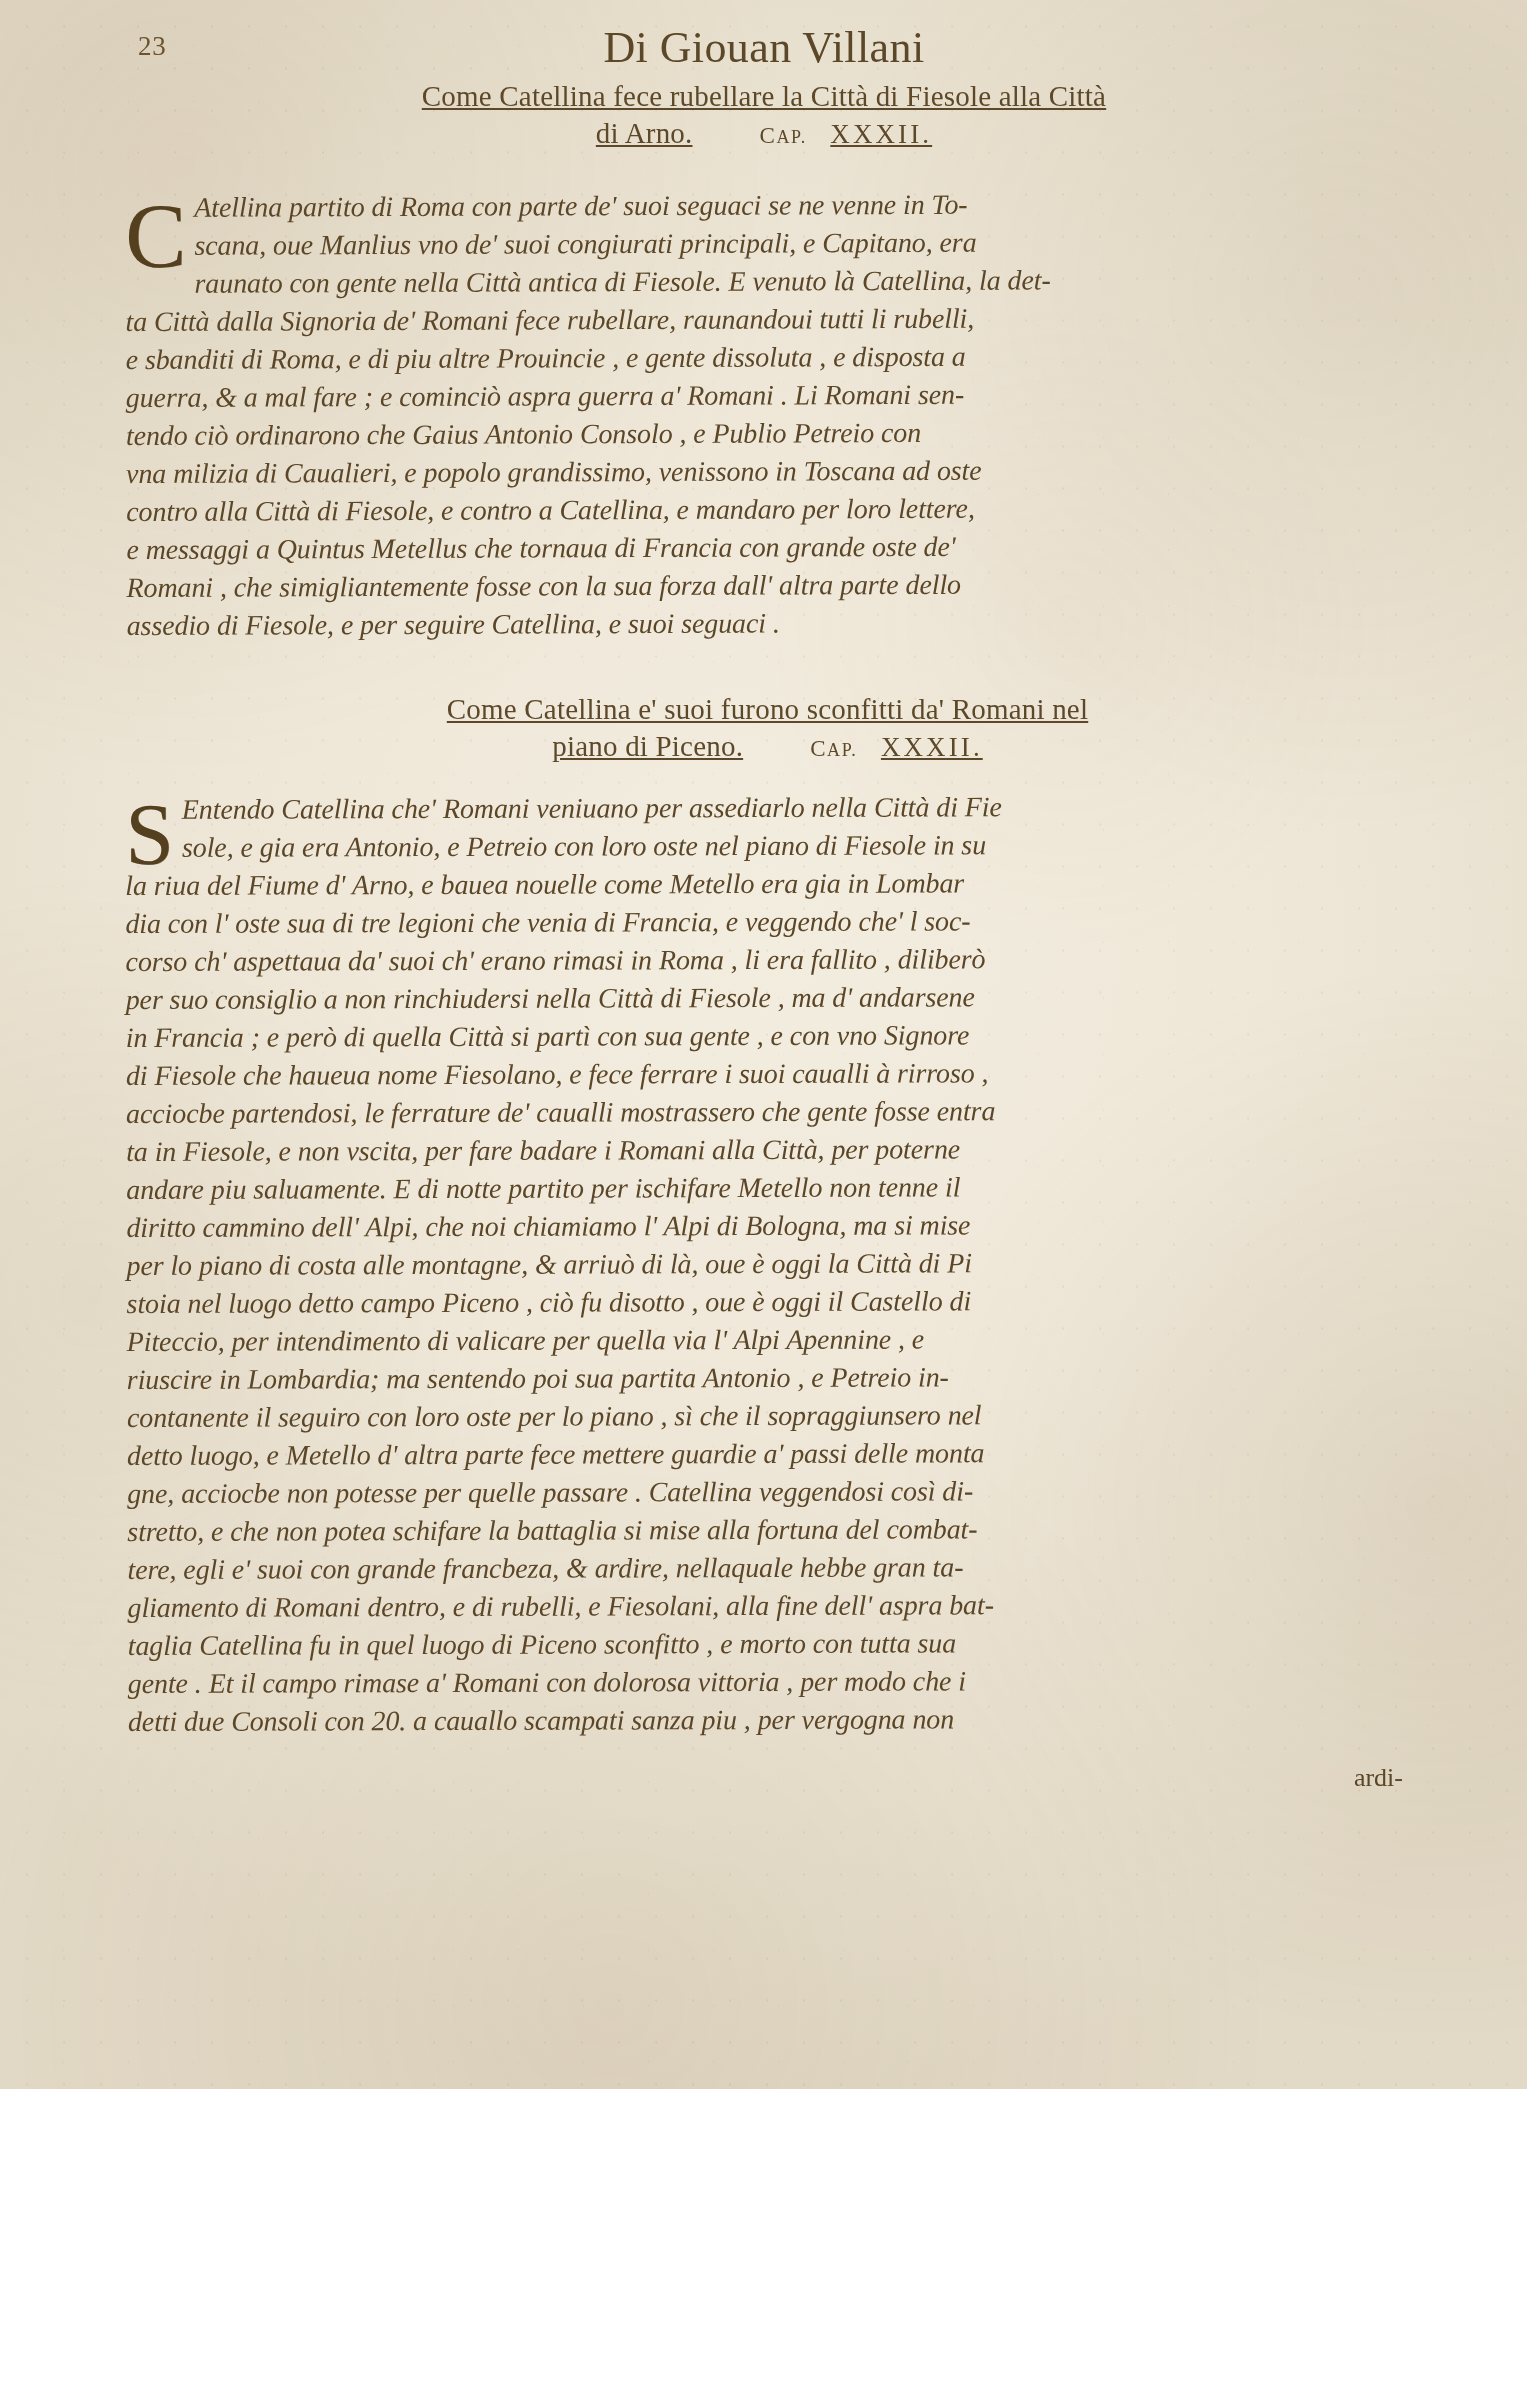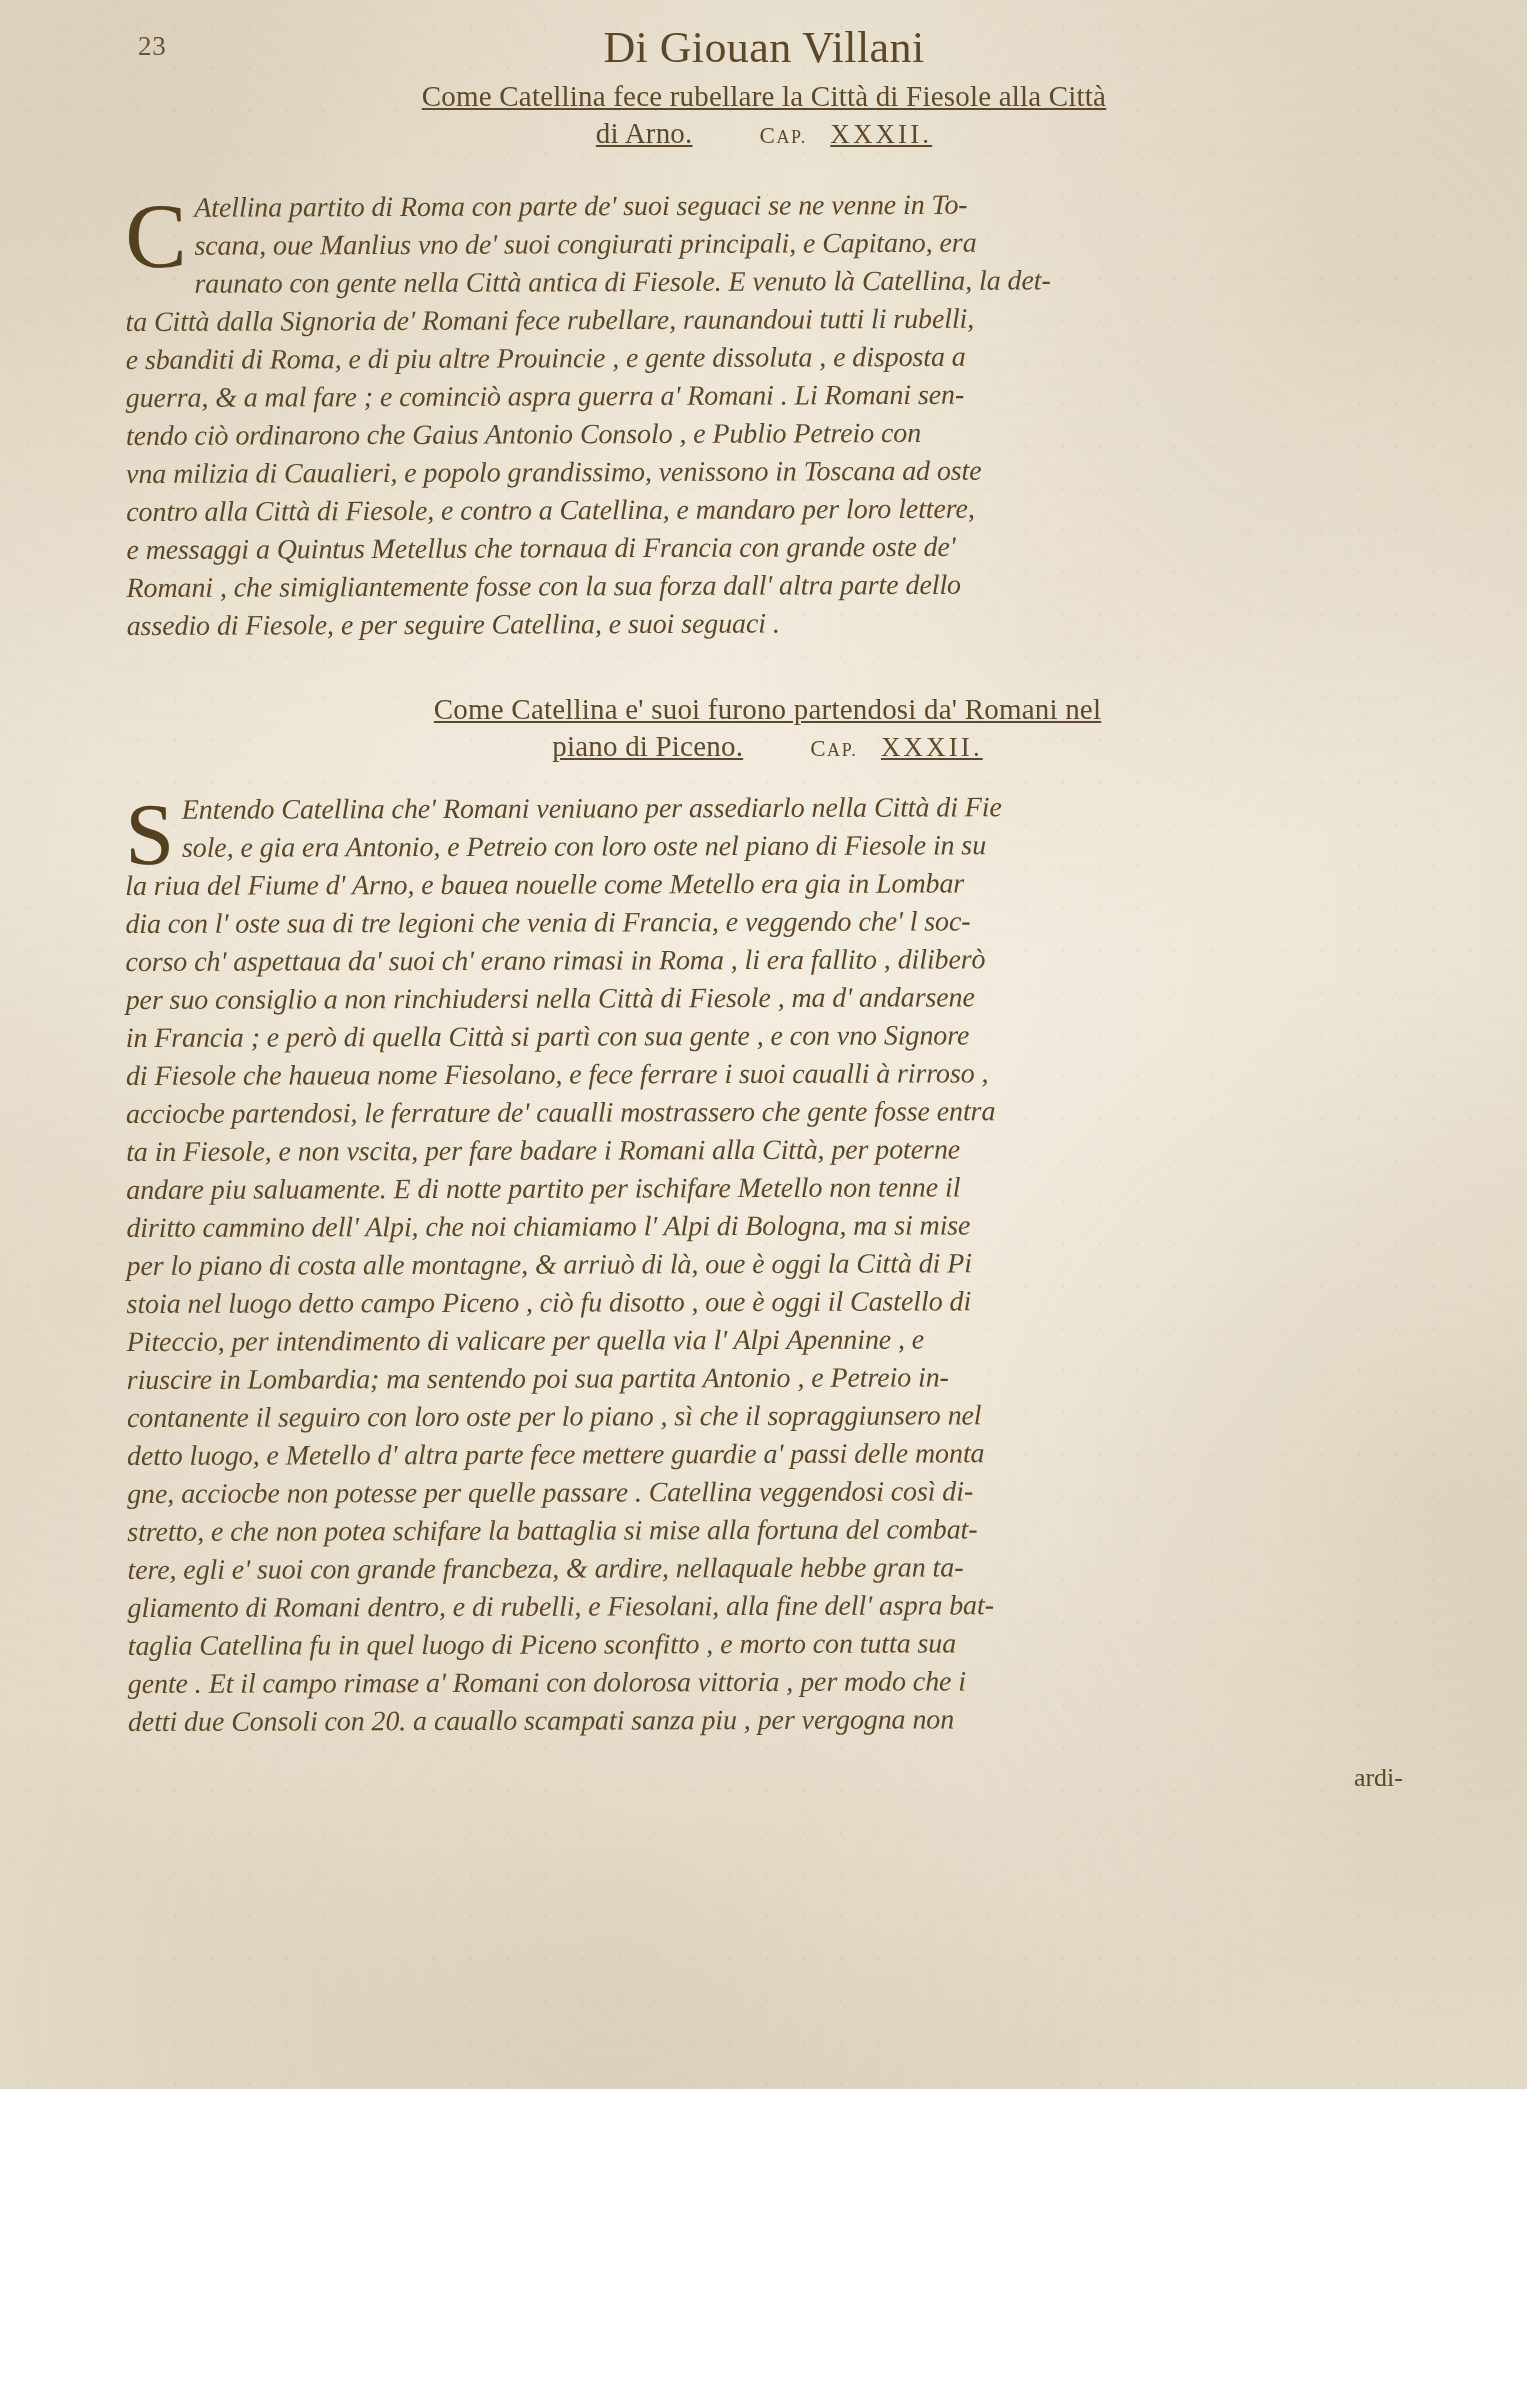--- a/index.html
+++ b/index.html
@@ -188,21 +188,21 @@
         <span class="tline">vna milizia di Caualieri, e popolo grandissimo, venissono in Toscana ad oste</span>
         <span class="tline">contro alla Città di Fiesole, e contro a Catellina, e mandaro per loro lettere,</span>
         <span class="tline">e messaggi a Quintus  Metellus che tornaua  di Francia con grande oste de'</span>
         <span class="tline">Romani , che simigliantemente fosse con la sua forza dall' altra  parte dello</span>
         <span class="tline">assedio di Fiesole, e per seguire Catellina, e suoi seguaci .</span>
       </div>
     </div>
 
     <div class="secondhead" style="margin-top:41px;">
       <div class="chapter-head">
-        <span>Come Catellina e' suoi furono partendosi da' Romani nel</span>
+        <span>Come Catellina e' suoi furono sconfitti da' Romani nel</span>
         <span class="line2">
           <span>piano di Piceno.</span><span class="cap-label"><span>C</span><span class="small">AP.</span></span><span class="cap-num">XXXII.</span>
         </span>
       </div>
     </div>
 
     <div class="body-block tilt-b" style="margin-top:30px;">
       <div class="para">
         <span class="dropcap s-cap">S</span>
         <span class="tline">Entendo Catellina che' Romani veniuano per assediarlo nella Città di Fie</span>

